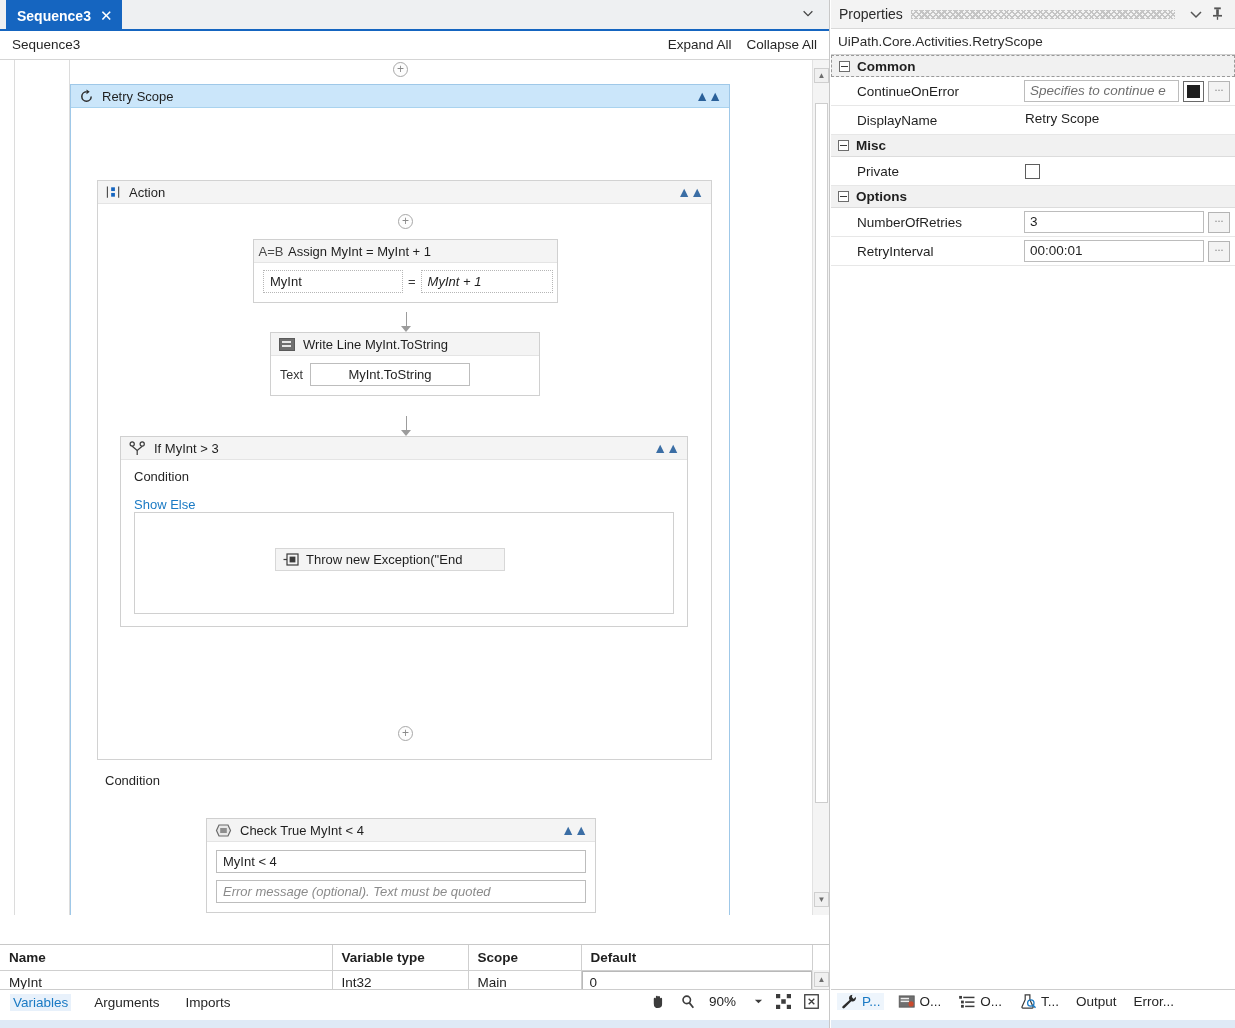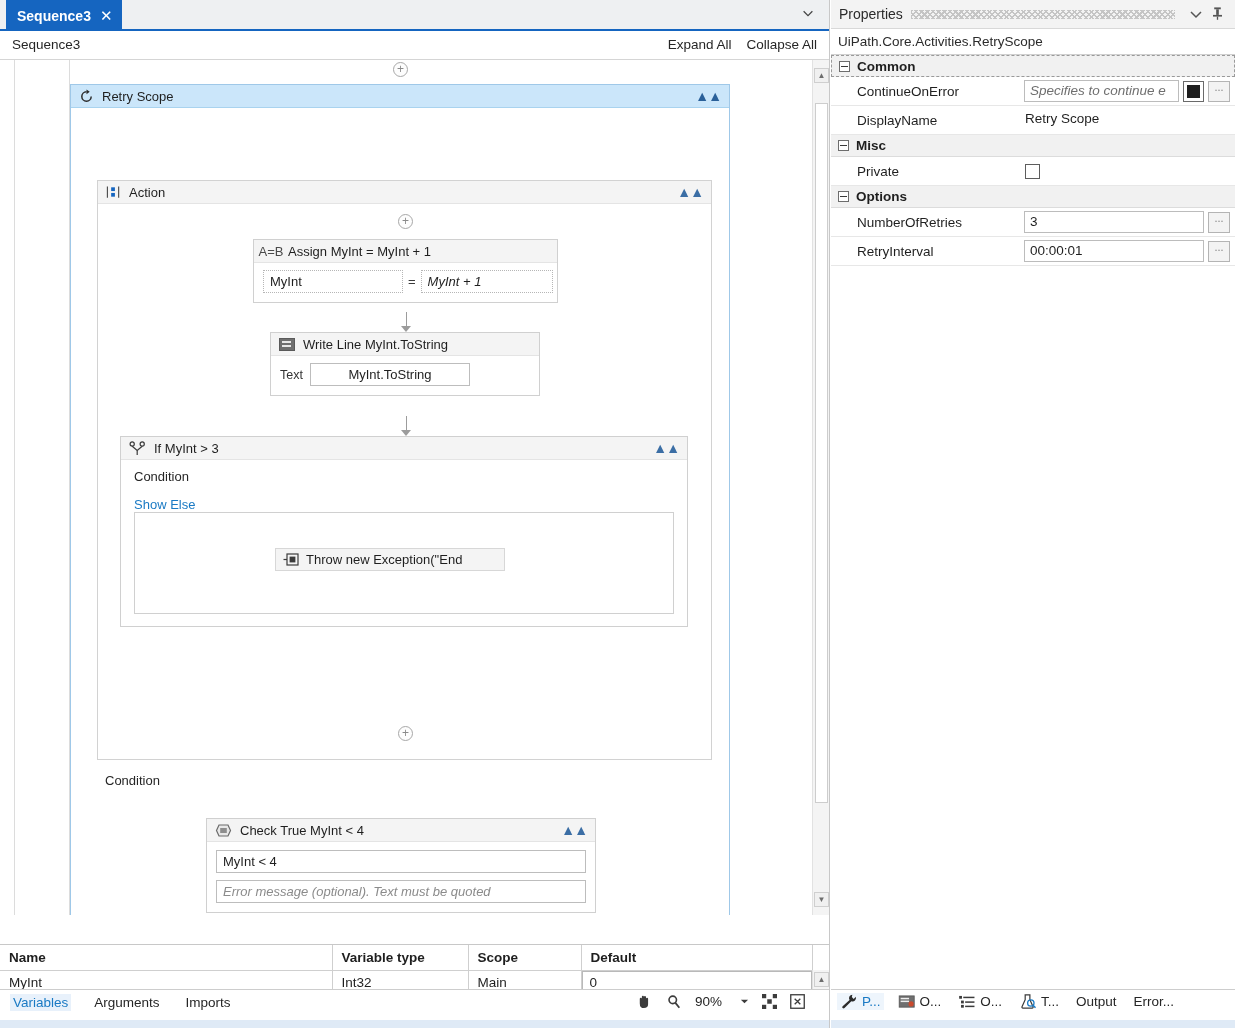--- a/index.html
+++ b/index.html
@@ -286,21 +286,21 @@
     content: ""; position: absolute; left: 0; bottom: 0;
     width: 829px; height: 8px; background: #dfeaf6;
   }
   .sb-tabs {
     position: absolute; left: 10px; top: 4px;
     display: flex; gap: 20px; font-size: 13.5px;
   }
   .sb-tabs .t { cursor: pointer; color: #262626; padding: 1px 3px; }
   .sb-tabs .t.active { color: #1a7ac4; background: #e8f1fb; }
   .sb-right {
-    position: absolute; right: 24px; top: 3px;
+    position: absolute; right: 10px; top: 3px;
     display: flex; align-items: center; gap: 13px;
     font-size: 13.5px;
   }
   .sb-right .zoomval { min-width: 32px; }
   .sb-ico { color: #3c3c3c; display: inline-flex; align-items: center; cursor: pointer; }
 
   
   .props {
     position: absolute; left: 831px; top: 0;
     width: 404px; height: 1028px;

